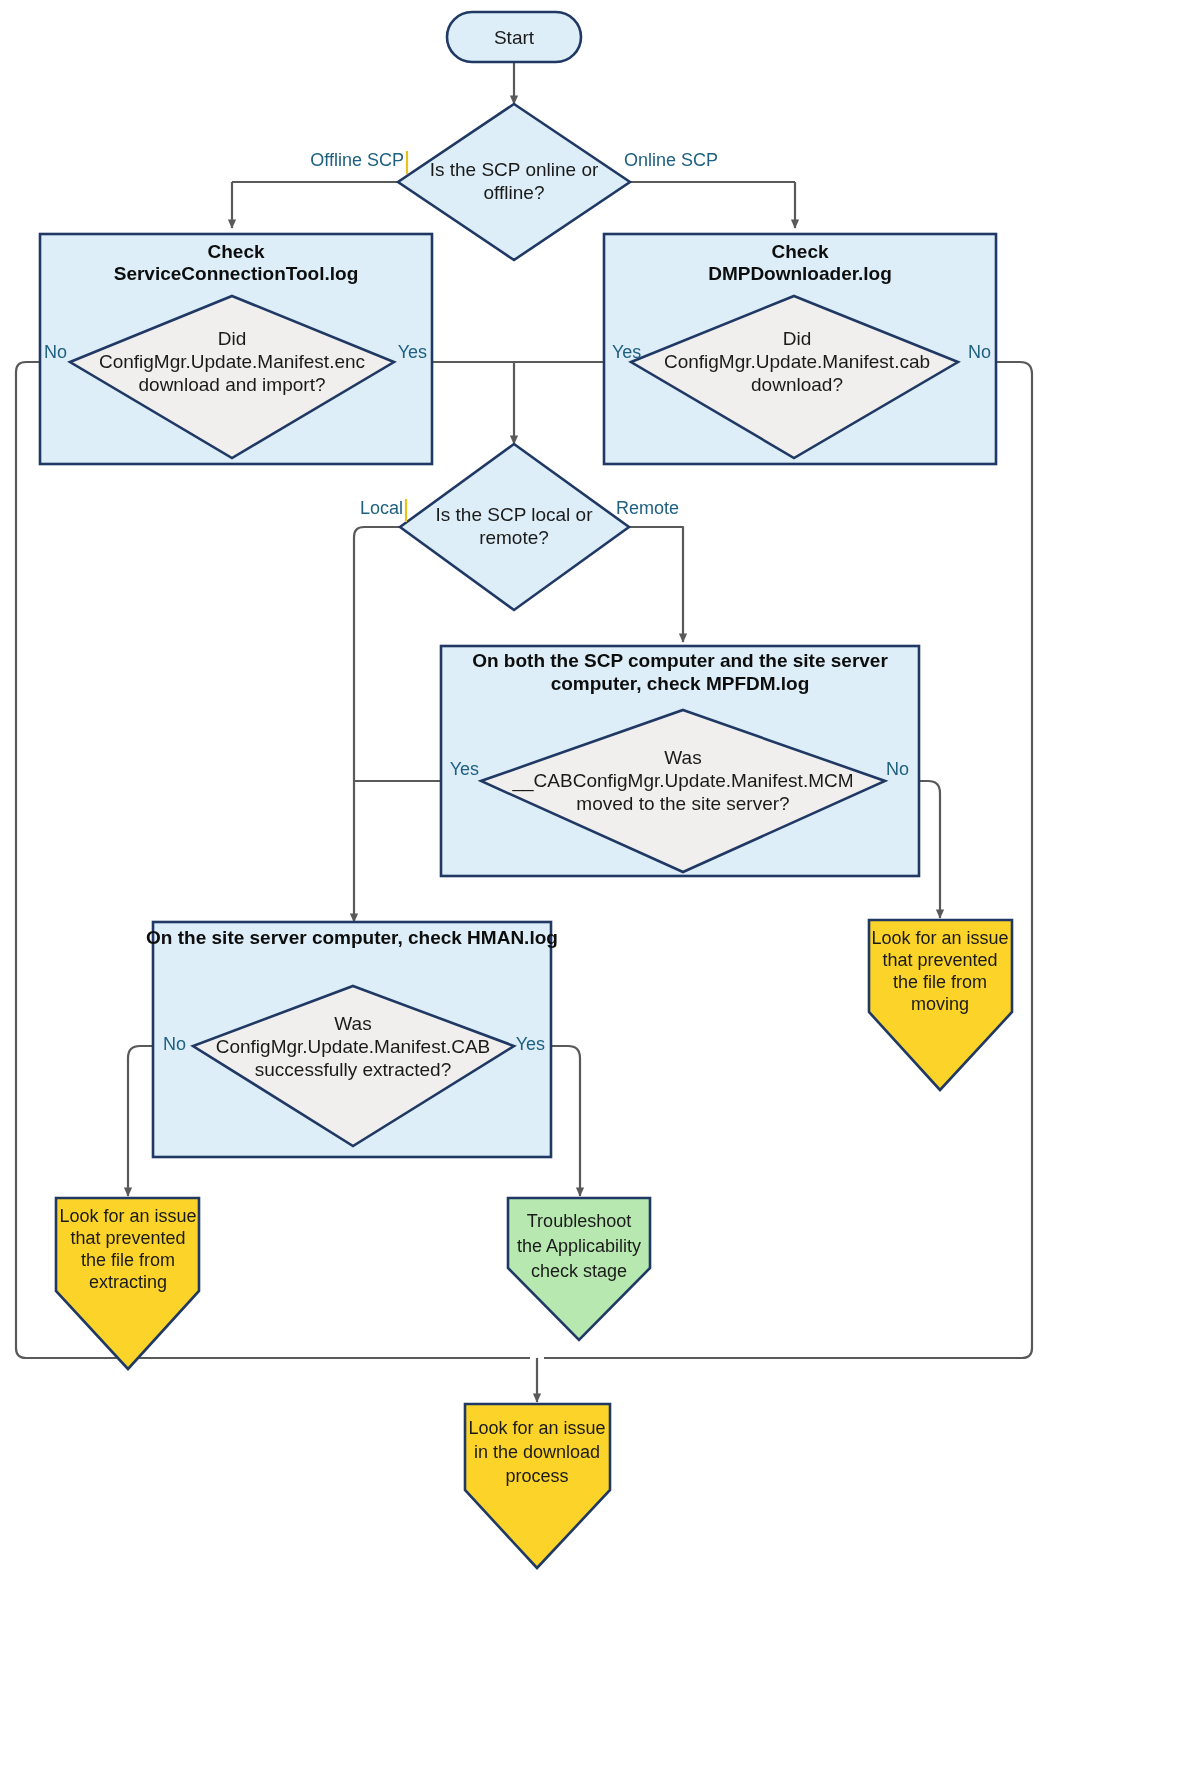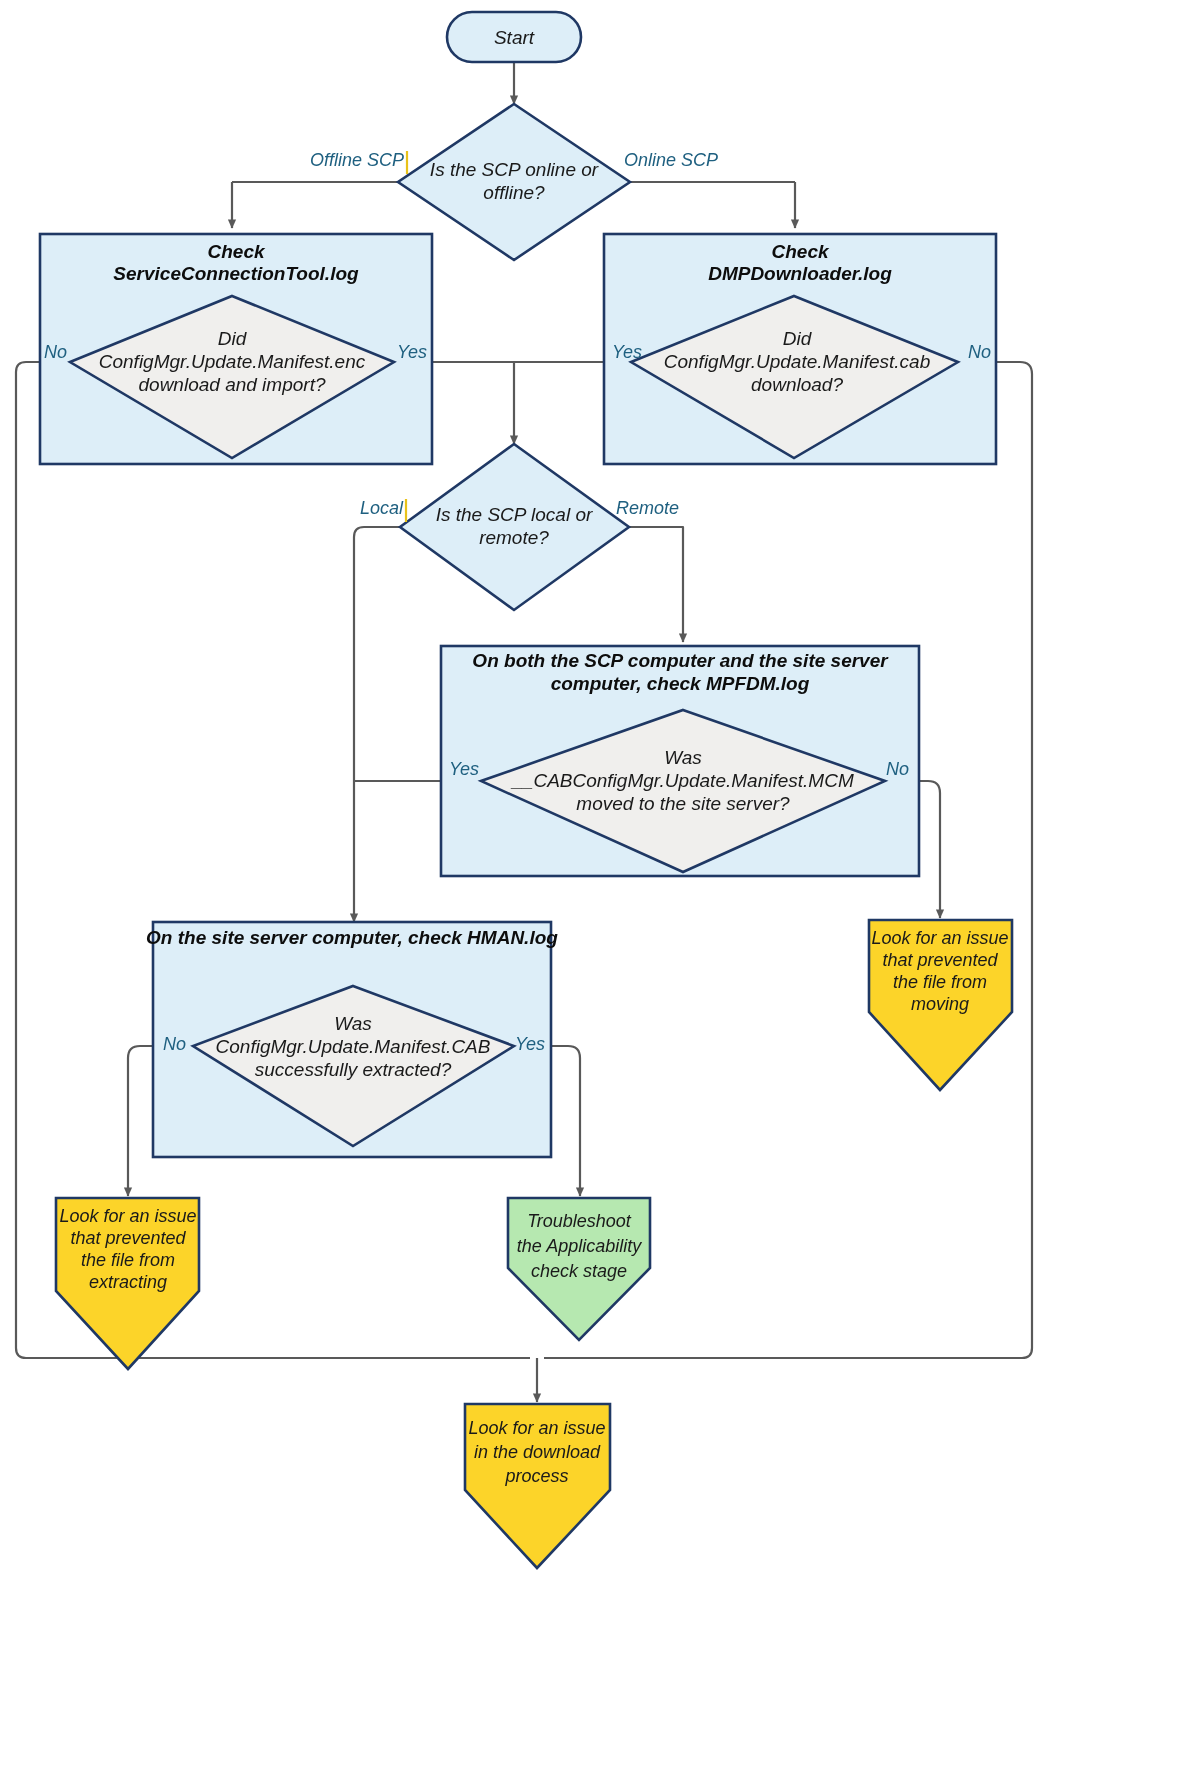--- a/index.html
+++ b/index.html
@@ -10,21 +10,20 @@
   body {
     width: 1200px;
     height: 1779px;
     font-family: "Liberation Sans", sans-serif;
     overflow: hidden;
   }
   #chart-root {
     position: relative;
     width: 1200px;
     height: 1779px;
-    font-style: italic;
   }
   svg#flow {
     display: block;
     width: 1200px;
     height: 1779px;
   }
   .node-fill-blue  { fill: #ddeef8; stroke: #1f3864; stroke-width: 2.6; }
   .node-fill-gray  { fill: #f0efed; stroke: #1f3864; stroke-width: 2.6; }
   .node-fill-yellow{ fill: #fcd429; stroke: #1f3864; stroke-width: 2.6; }
   .node-fill-green { fill: #b6e8b0; stroke: #1f3864; stroke-width: 2.6; }

